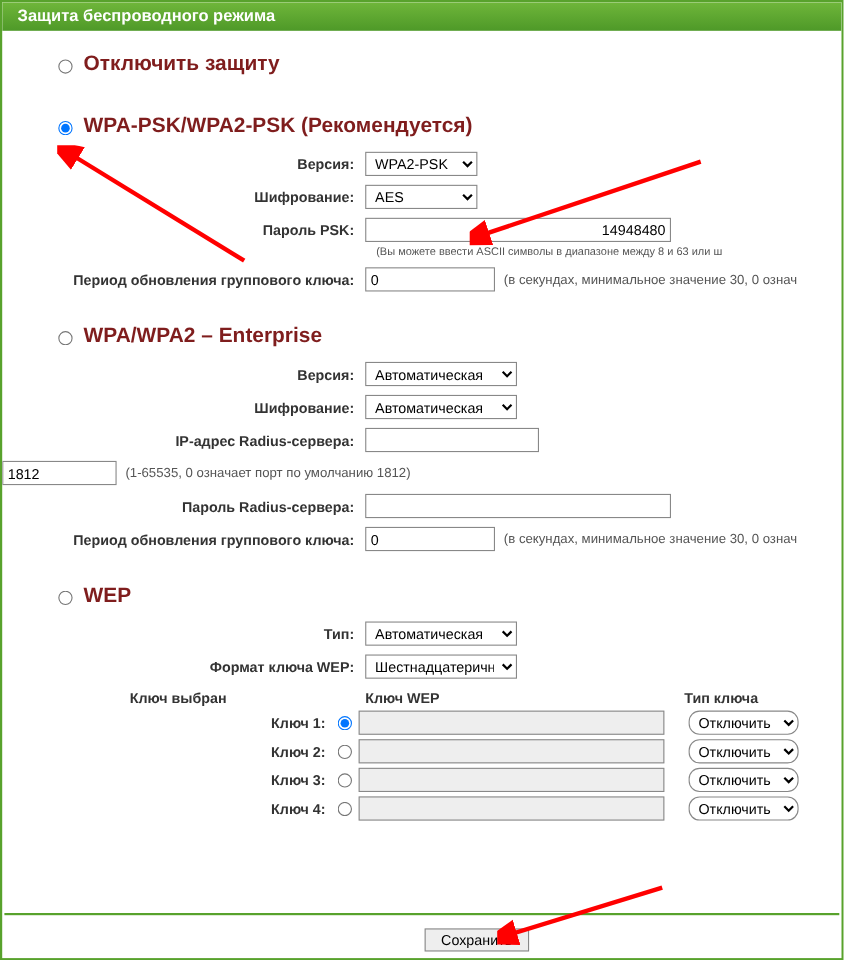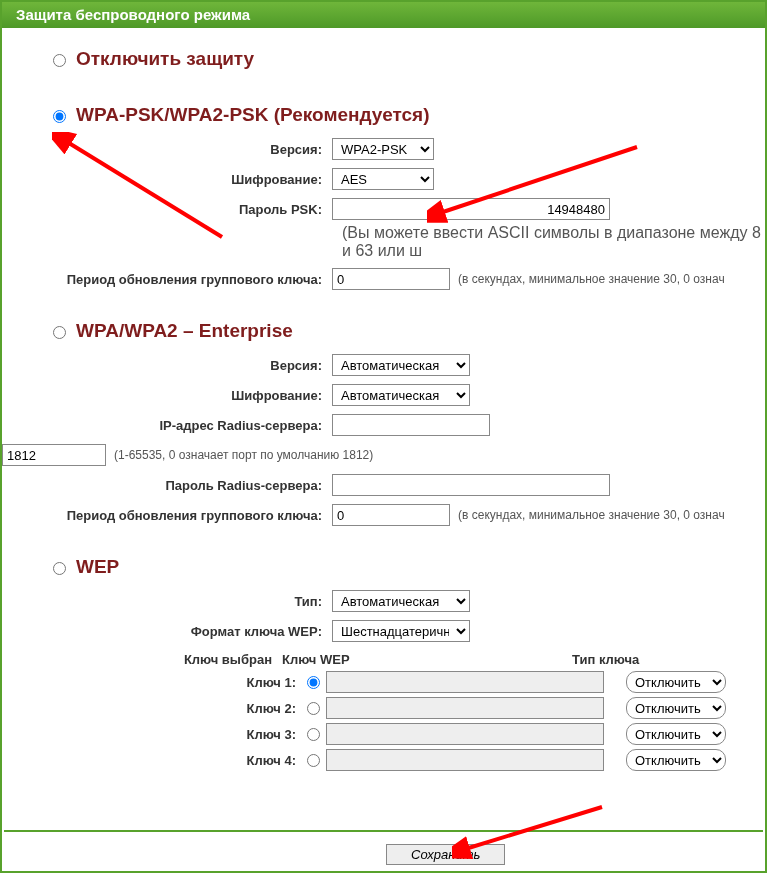--- a/index.html
+++ b/index.html
@@ -79,27 +79,27 @@
   select.s-auto { width: 138px; }
   select.s-wep { width: 138px; }
   select.s-keytype { width: 100px; border-radius: 10px; }
   input.i-psk { width: 278px; text-align: right; }
   input.i-gk { width: 118px; }
   input.i-radip { width: 158px; }
   input.i-radport { width: 104px; }
   input.i-radpw { width: 278px; }
   input.i-wepkey { width: 278px; background:#eee; }
   .hint { color:#555; font-size:12px; }
-  .hint-below { margin-left: 340px; color:#555; font-size:16px; margin-top:-2px; margin-bottom:6px; }
+  .hint-below { margin-left: 340px; color:#555; font-size:10px; margin-top:-2px; margin-bottom:6px; }
 
   
   .wep-head {
     display:flex; align-items:center; margin-top:8px;
   }
-  .wep-head .col1 { width:280px; text-align:right; padding-right:10px; font-weight:bold; }
+  .wep-head .col1 { width:330px; text-align:center; padding-right:10px; font-weight:bold; }
   .wep-head .col2 { width:290px; font-weight:bold; }
   .wep-head .col3 { font-weight:bold; }
   .wep-row {
     display:flex; align-items:center; margin:4px 0;
   }
   .wep-row .col1 { width:300px; text-align:right; padding-right:6px; font-weight:bold; }
   .wep-row .colr { width:24px; text-align:left; }
   .wep-row .col2 { width:300px; }
   .wep-row .col3 { }
 
@@ -110,25 +110,24 @@
     margin: 0;
     position: absolute;
     left: 2px; right: 2px;
     top: 828px;
   }
   .save-btn {
     position: absolute;
     left: 384px; top: 842px;
     font-family: Arial;
     font-size: 13px;
-    padding: 2px 24px;
+    padding: 2px 14px;
     background: #eee;
     border: 1px solid #888;
     cursor: pointer;
-    font-style: italic;
   }
 
   
   .arrow { position:absolute; pointer-events:none; }
 </style>
 </head>
 <body>
 
 <div class="frame">
   <div class="titlebar">Защита беспроводного режима</div>

